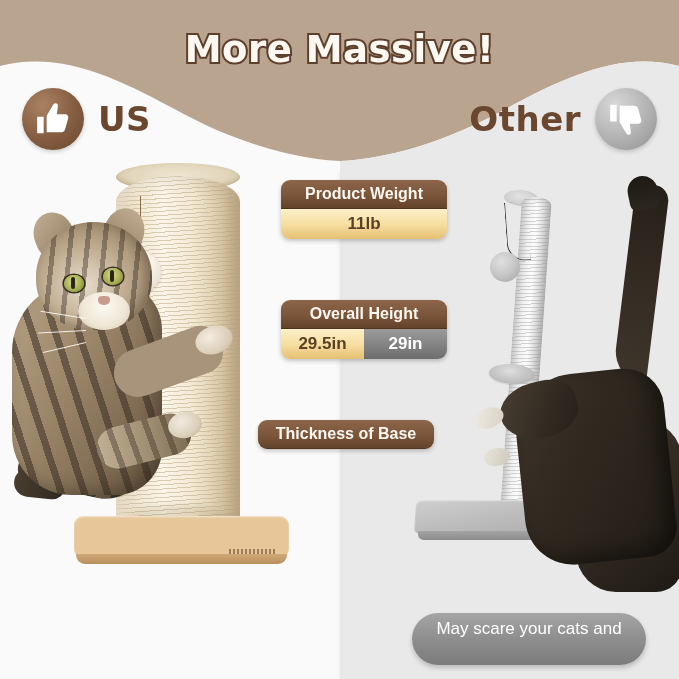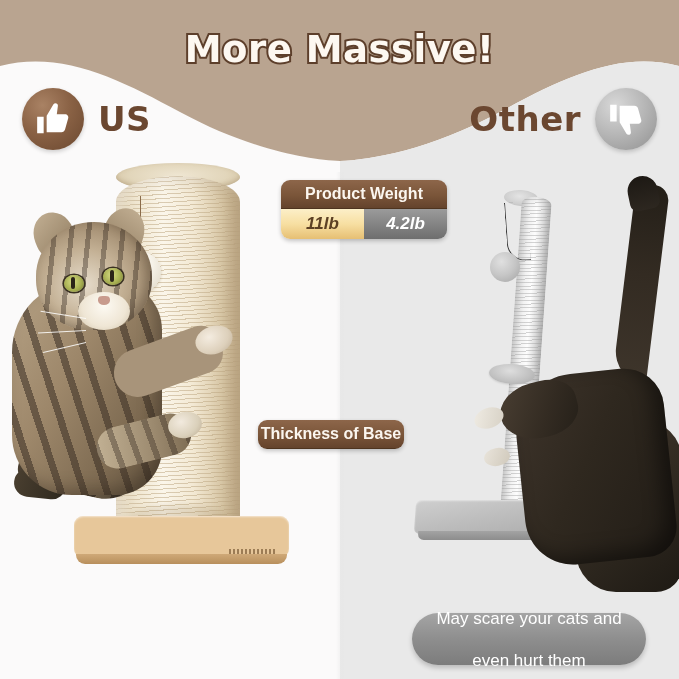--- a/index.html
+++ b/index.html
@@ -42,28 +42,28 @@
   .badge svg{width:38px;height:38px;display:block;}
   .sidelabel{font-size:34px;font-weight:bold;color:#6b4730;
     font-family:"DejaVu Sans", sans-serif;letter-spacing:.5px;}
 
   
   .spec{position:absolute;left:281px;width:166px;border-radius:9px;overflow:hidden;
     box-shadow:0 2px 4px rgba(0,0,0,.22);}
   .spec-1{top:180px;}
   .spec-2{top:300px;}
   .spec-3{top:420px;}
-  .spec-3{left:258px;width:146px;}
+  .spec-3{left:258px;width:176px;}
   .spec-head{
     height:28px;line-height:28px;text-align:center;
     background:linear-gradient(180deg,#8d664a 0%,#7a5539 55%,#64432c 100%);
     color:#fbf6ef;font-size:16px;font-weight:bold;
     border-bottom:1px solid #4e341f;white-space:nowrap;
   }
-  .spec-vals{display:flex;height:30px;font-style:italic;}
+  .spec-vals{display:flex;height:30px;}
   .spec-val{flex:1;display:flex;align-items:center;justify-content:center;
     font-size:17px;font-weight:bold;white-space:nowrap;}
   .spec-val-us{background:linear-gradient(180deg,#fcefc8 0%,#f7dfa2 50%,#e6bf73 100%);
     color:#5c4024;}
   .spec-val-other{background:linear-gradient(180deg,#9b9b9b 0%,#828282 55%,#6e6e6e 100%);
     color:#ffffff;}
 
   
   .pill{position:absolute;border-radius:34px;display:flex;align-items:center;
     justify-content:center;text-align:center;box-shadow:0 3px 5px rgba(0,0,0,.2);}
@@ -316,30 +316,35 @@
   <div class="cat-r cat-r-hind"></div>
   <div class="cat-r cat-r-body"></div>
   <div class="cat-r cat-r-head"></div>
   <div class="cat-r cat-r-paw1"></div>
   <div class="cat-r cat-r-paw2"></div>
 
   <div class="spec spec-1">
     <div class="spec-head">Product Weight</div>
     <div class="spec-vals">
       <div class="spec-val spec-val-us">11lb</div>
-      <div class="spec-val spec-val-other">4.2lb</div>
     </div>
   </div>
 
+  <div class="spec spec-2">
+    <div class="spec-head">Overall Height</div>
+    <div class="spec-vals">
+      <div class="spec-val spec-val-us">29.5in</div>
+      <div class="spec-val spec-val-other">29in</div>
+    </div>
+  </div>
 
   <div class="spec spec-3">
     <div class="spec-head">Thickness of Base</div>
   </div>
 
 
   <div class="pill pill-right">
     <span>
       <span>May scare your cats and</span><br>
-      <span>even hurt them</span>
     </span>
   </div>
 
 </div>
 
 </body></html>

